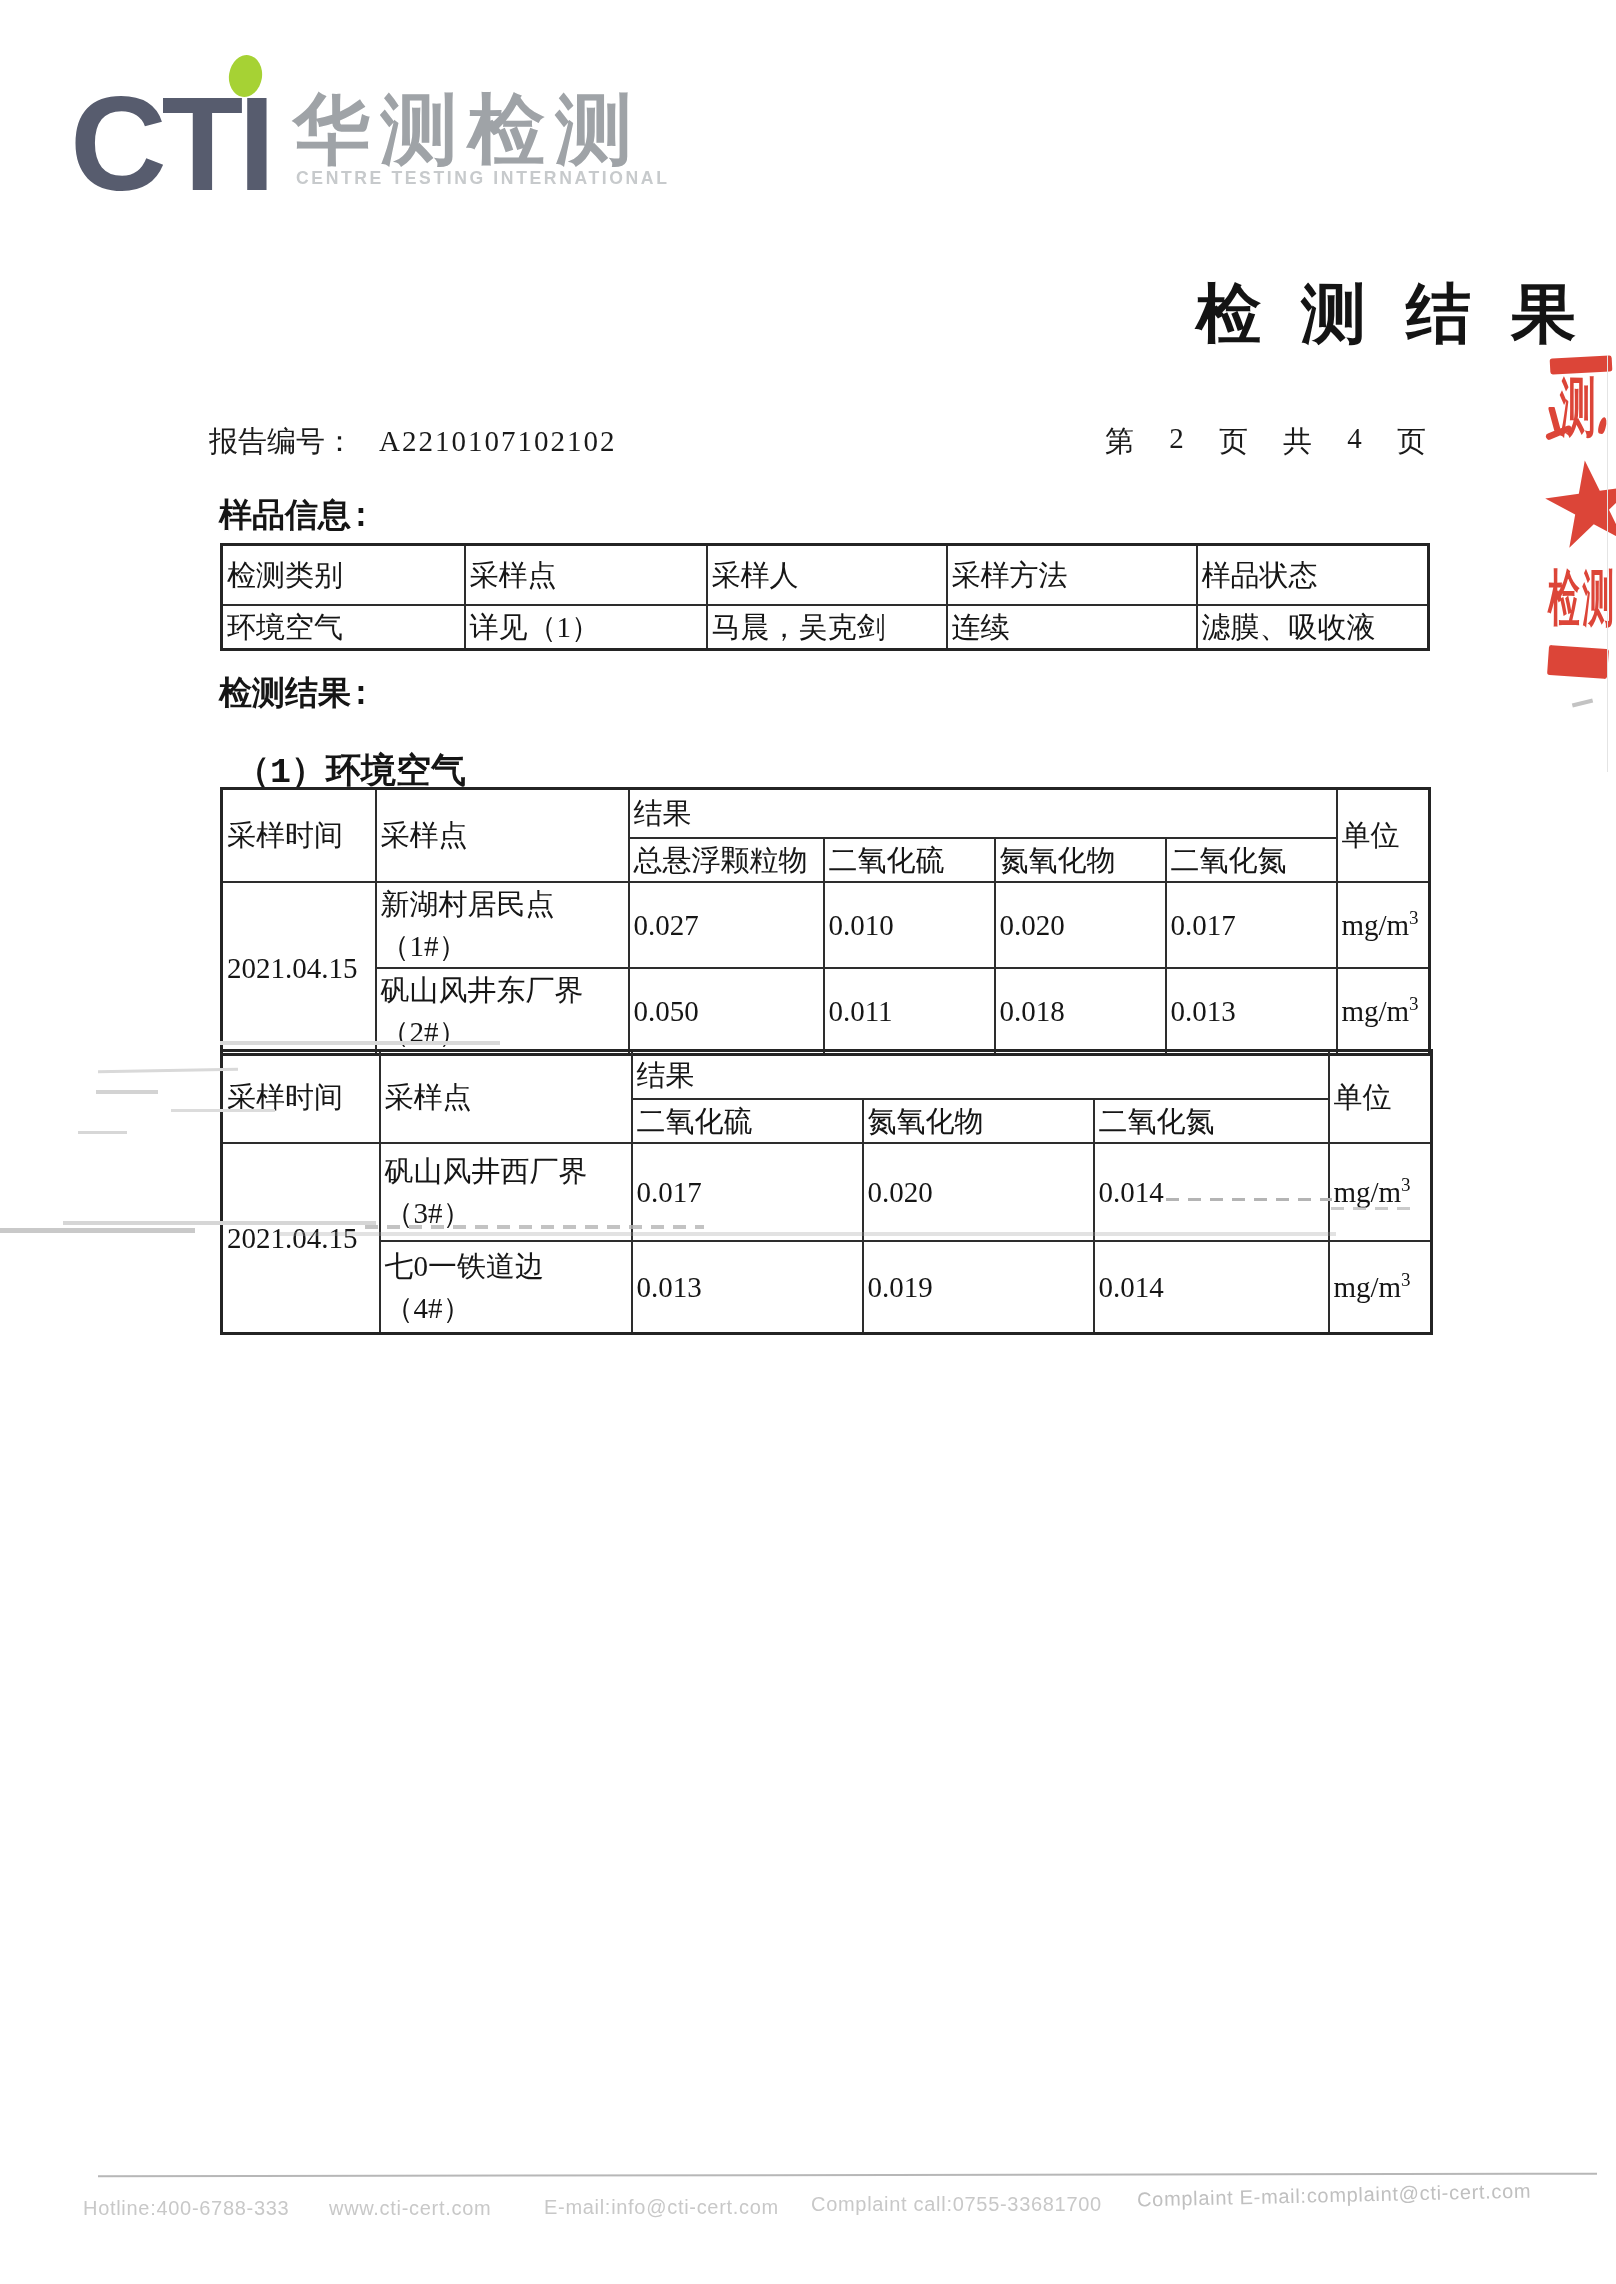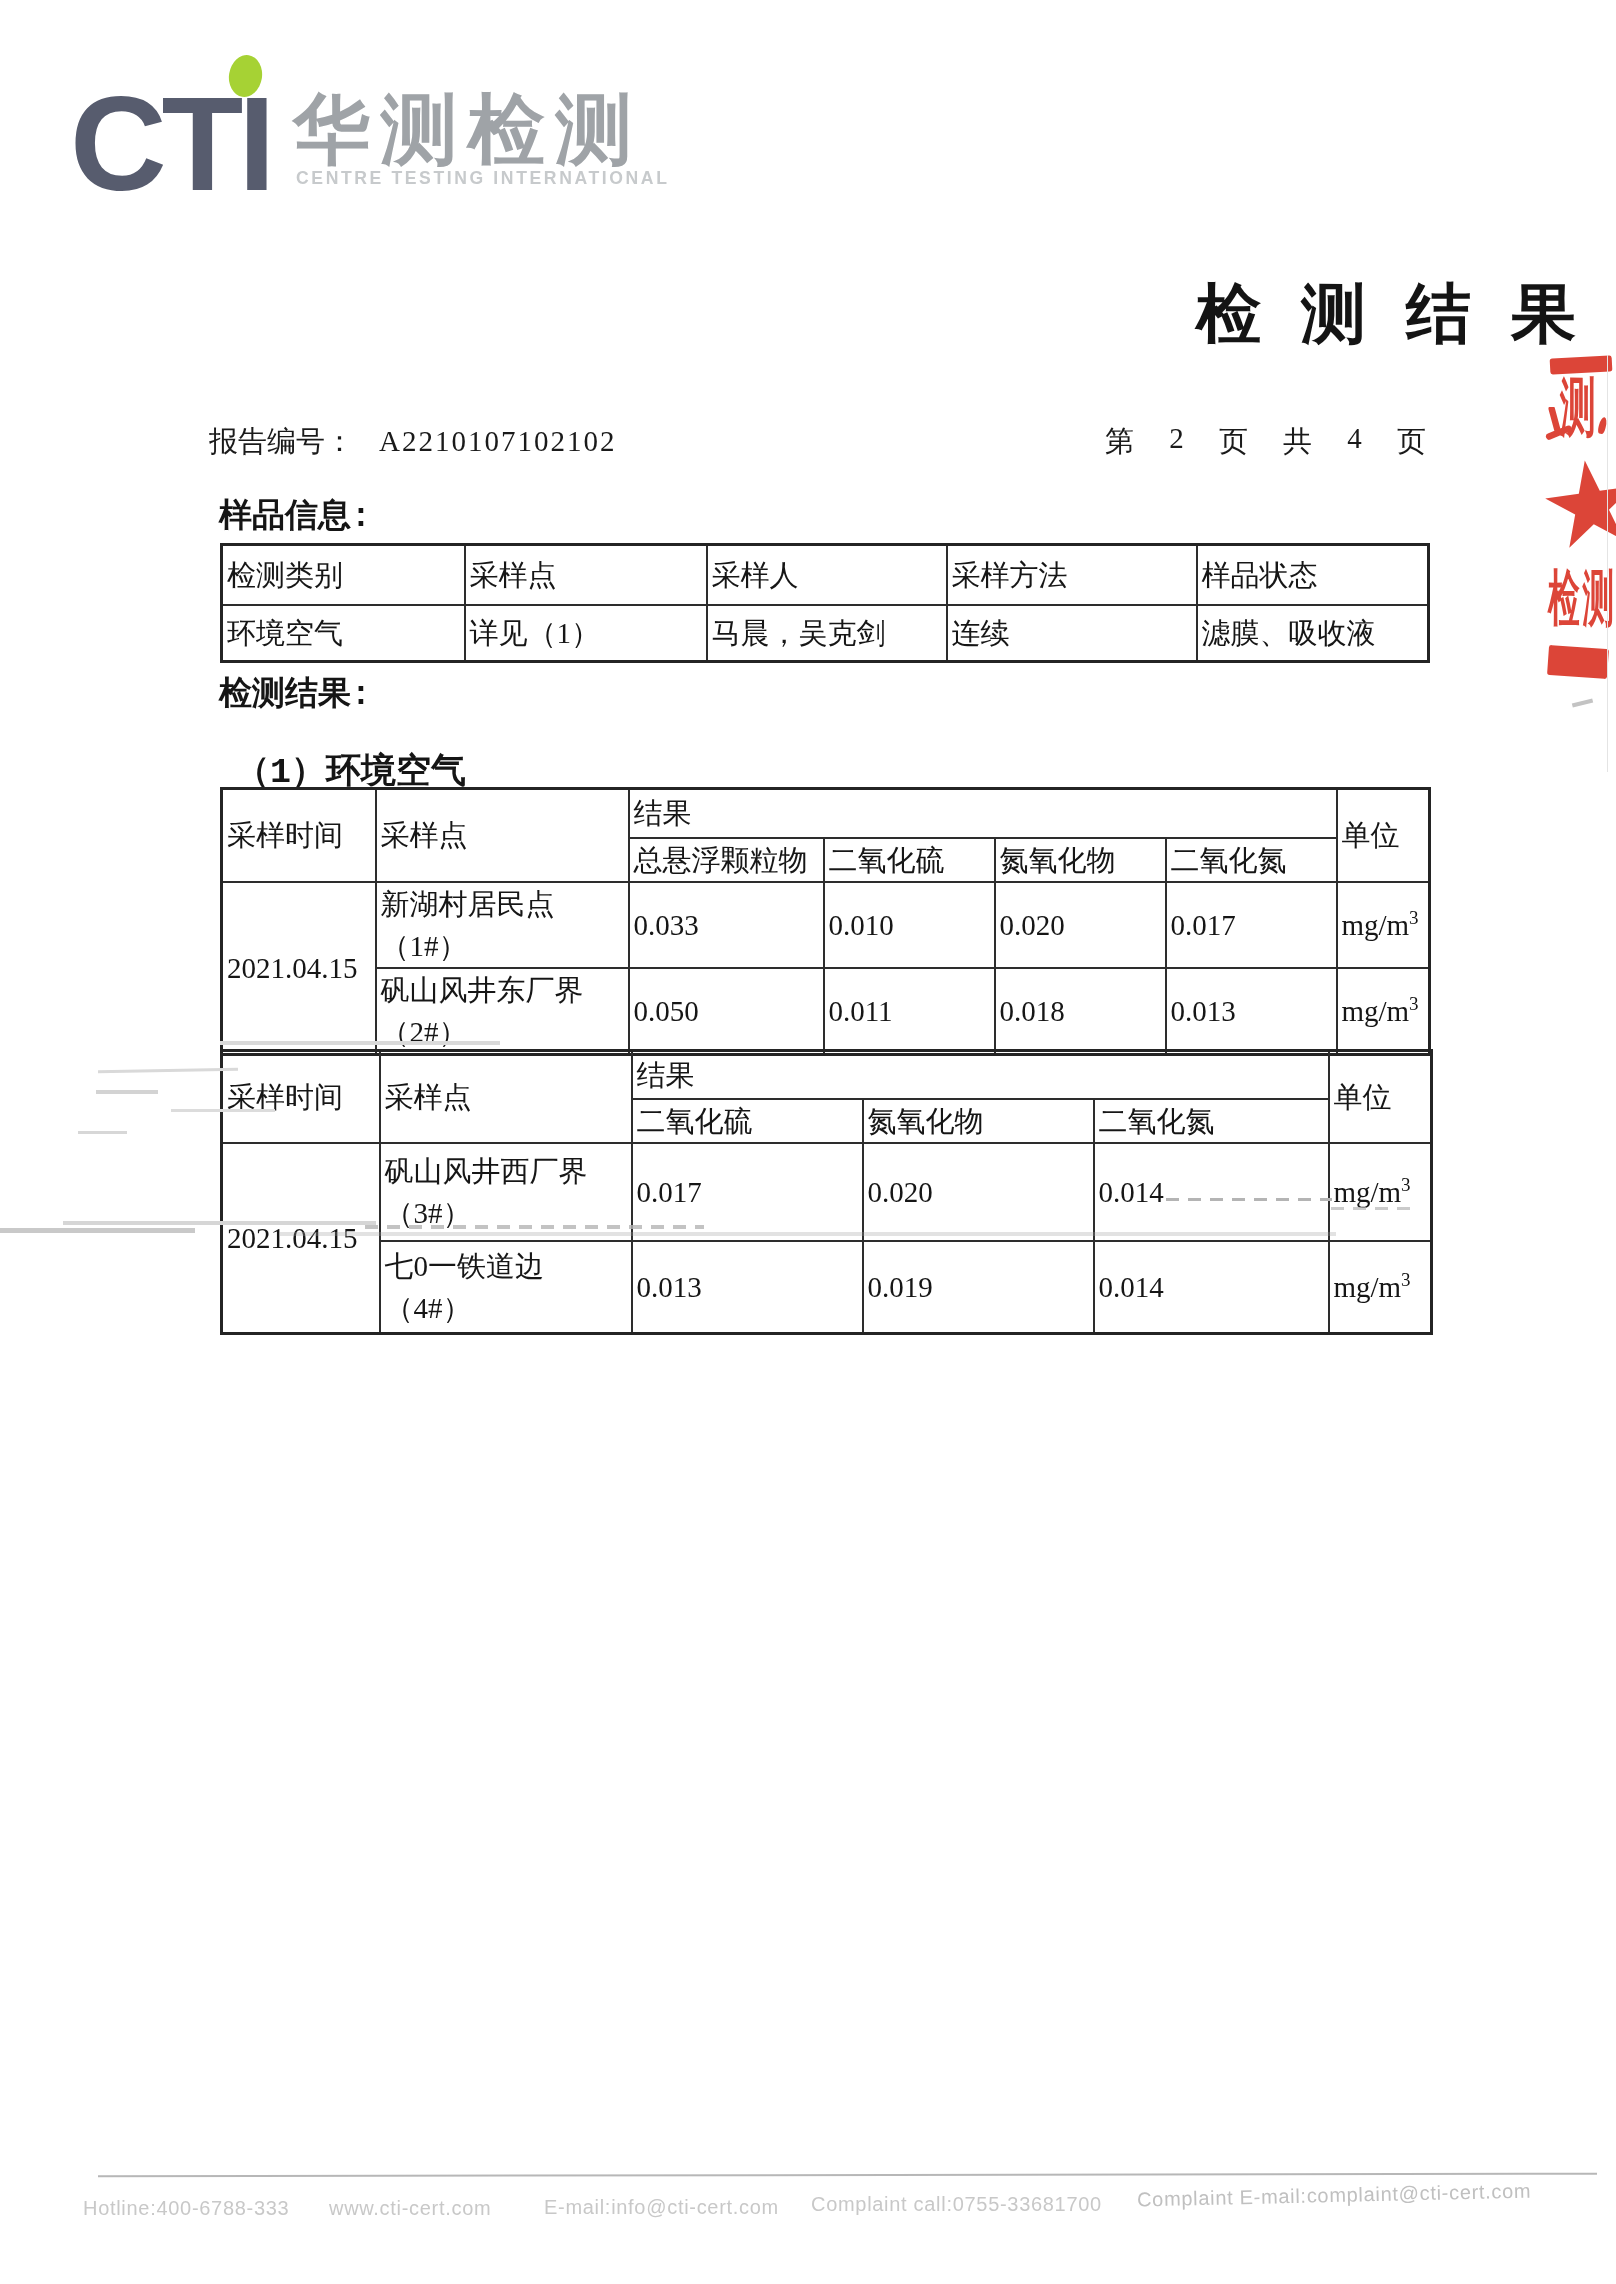--- a/index.html
+++ b/index.html
@@ -102,21 +102,21 @@
         <col style="width:232px">
       </colgroup>
     <tbody>
         <tr style="height:60px">
       <td>检测类别</td>
       <td>采样点</td>
       <td>采样人</td>
       <td>采样方法</td>
       <td>样品状态</td>
     </tr>
-    <tr style="height:57px">
+    <tr style="height:45px">
       <td>环境空气</td>
       <td>详见（1）</td>
       <td>马晨，吴克剑</td>
       <td>连续</td>
       <td>滤膜、吸收液</td>
     </tr>
   </tbody>
     </table>
 
   <div class="sec-heading" id="h-results">检测结果:</div>
@@ -141,21 +141,21 @@
     </tr>
     <tr style="height:41px">
       <td>总悬浮颗粒物</td>
       <td>二氧化硫</td>
       <td>氮氧化物</td>
       <td>二氧化氮</td>
     </tr>
     <tr style="height:44px">
       <td rowspan="2">2021.04.15</td>
       <td>新湖村居民点（1#）</td>
-      <td>0.033</td>
+      <td>0.027</td>
       <td>0.010</td>
       <td>0.020</td>
       <td>0.017</td>
       <td><span class="unit"><span>mg/m</span><sup>3</sup></span></td>
     </tr>
     <tr style="height:86px">
       <td>
             <div>矾山风井东厂界</div>
             <div>（2#）</div>
           </td>

